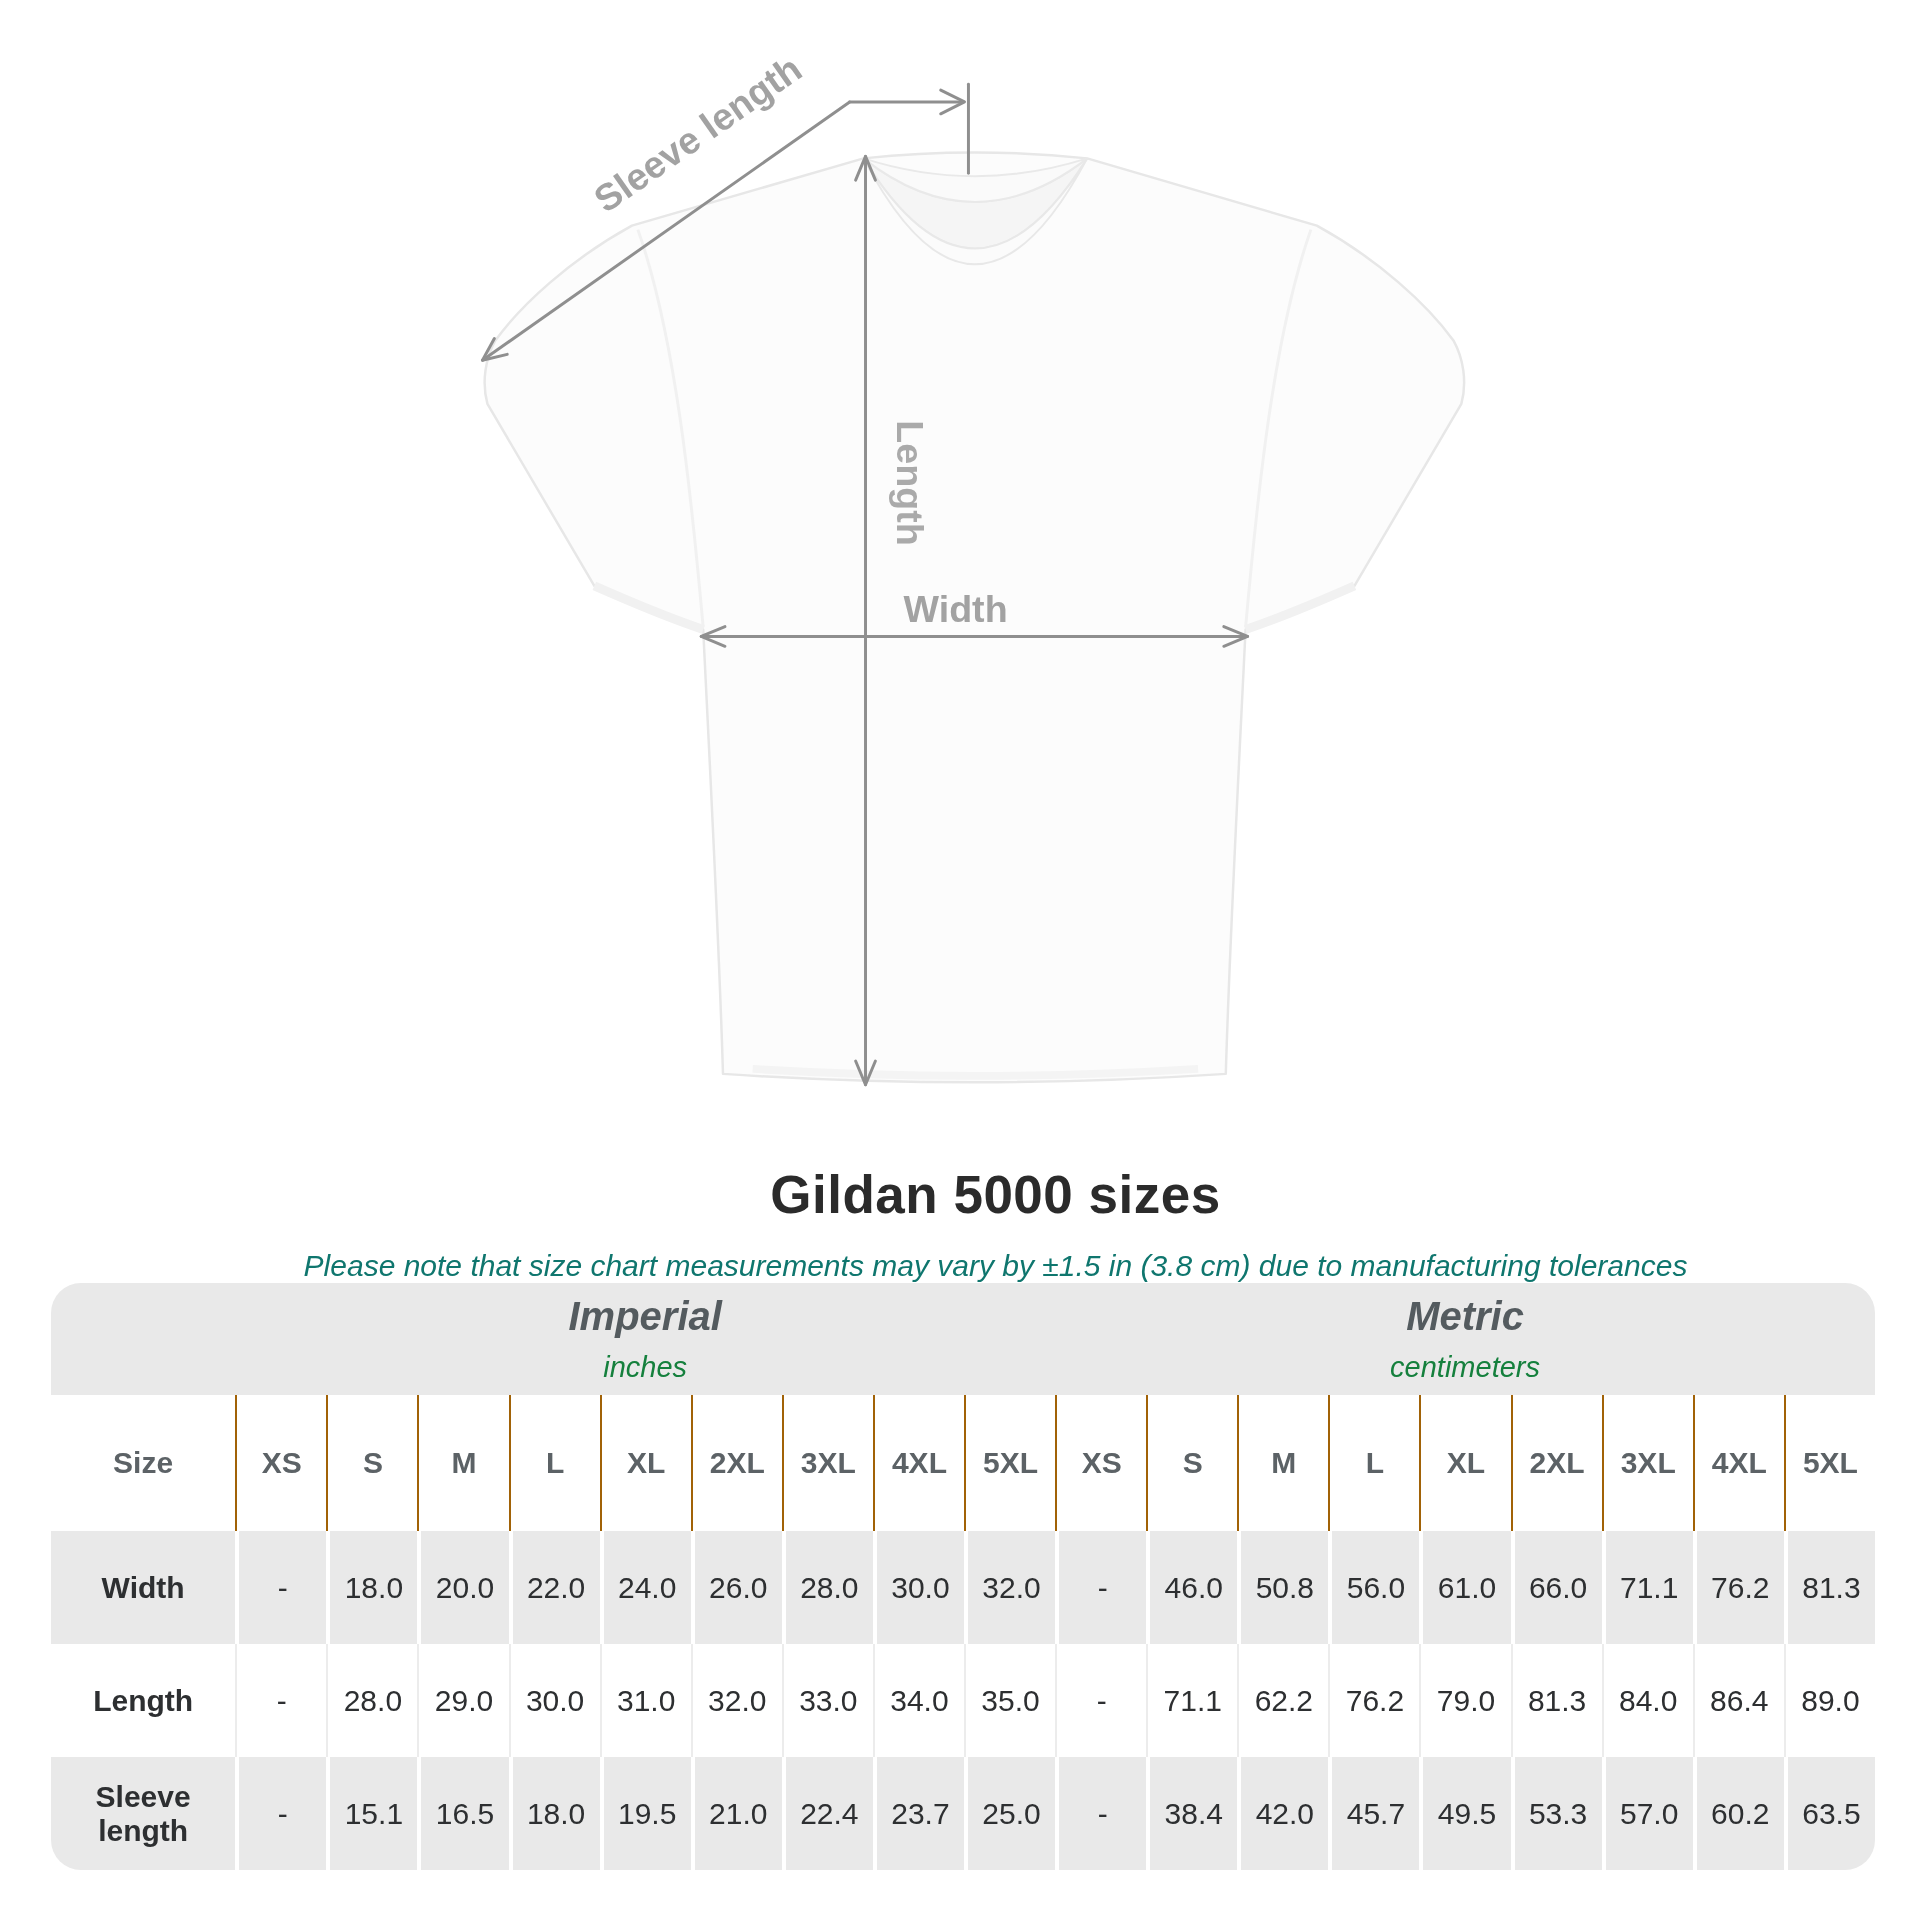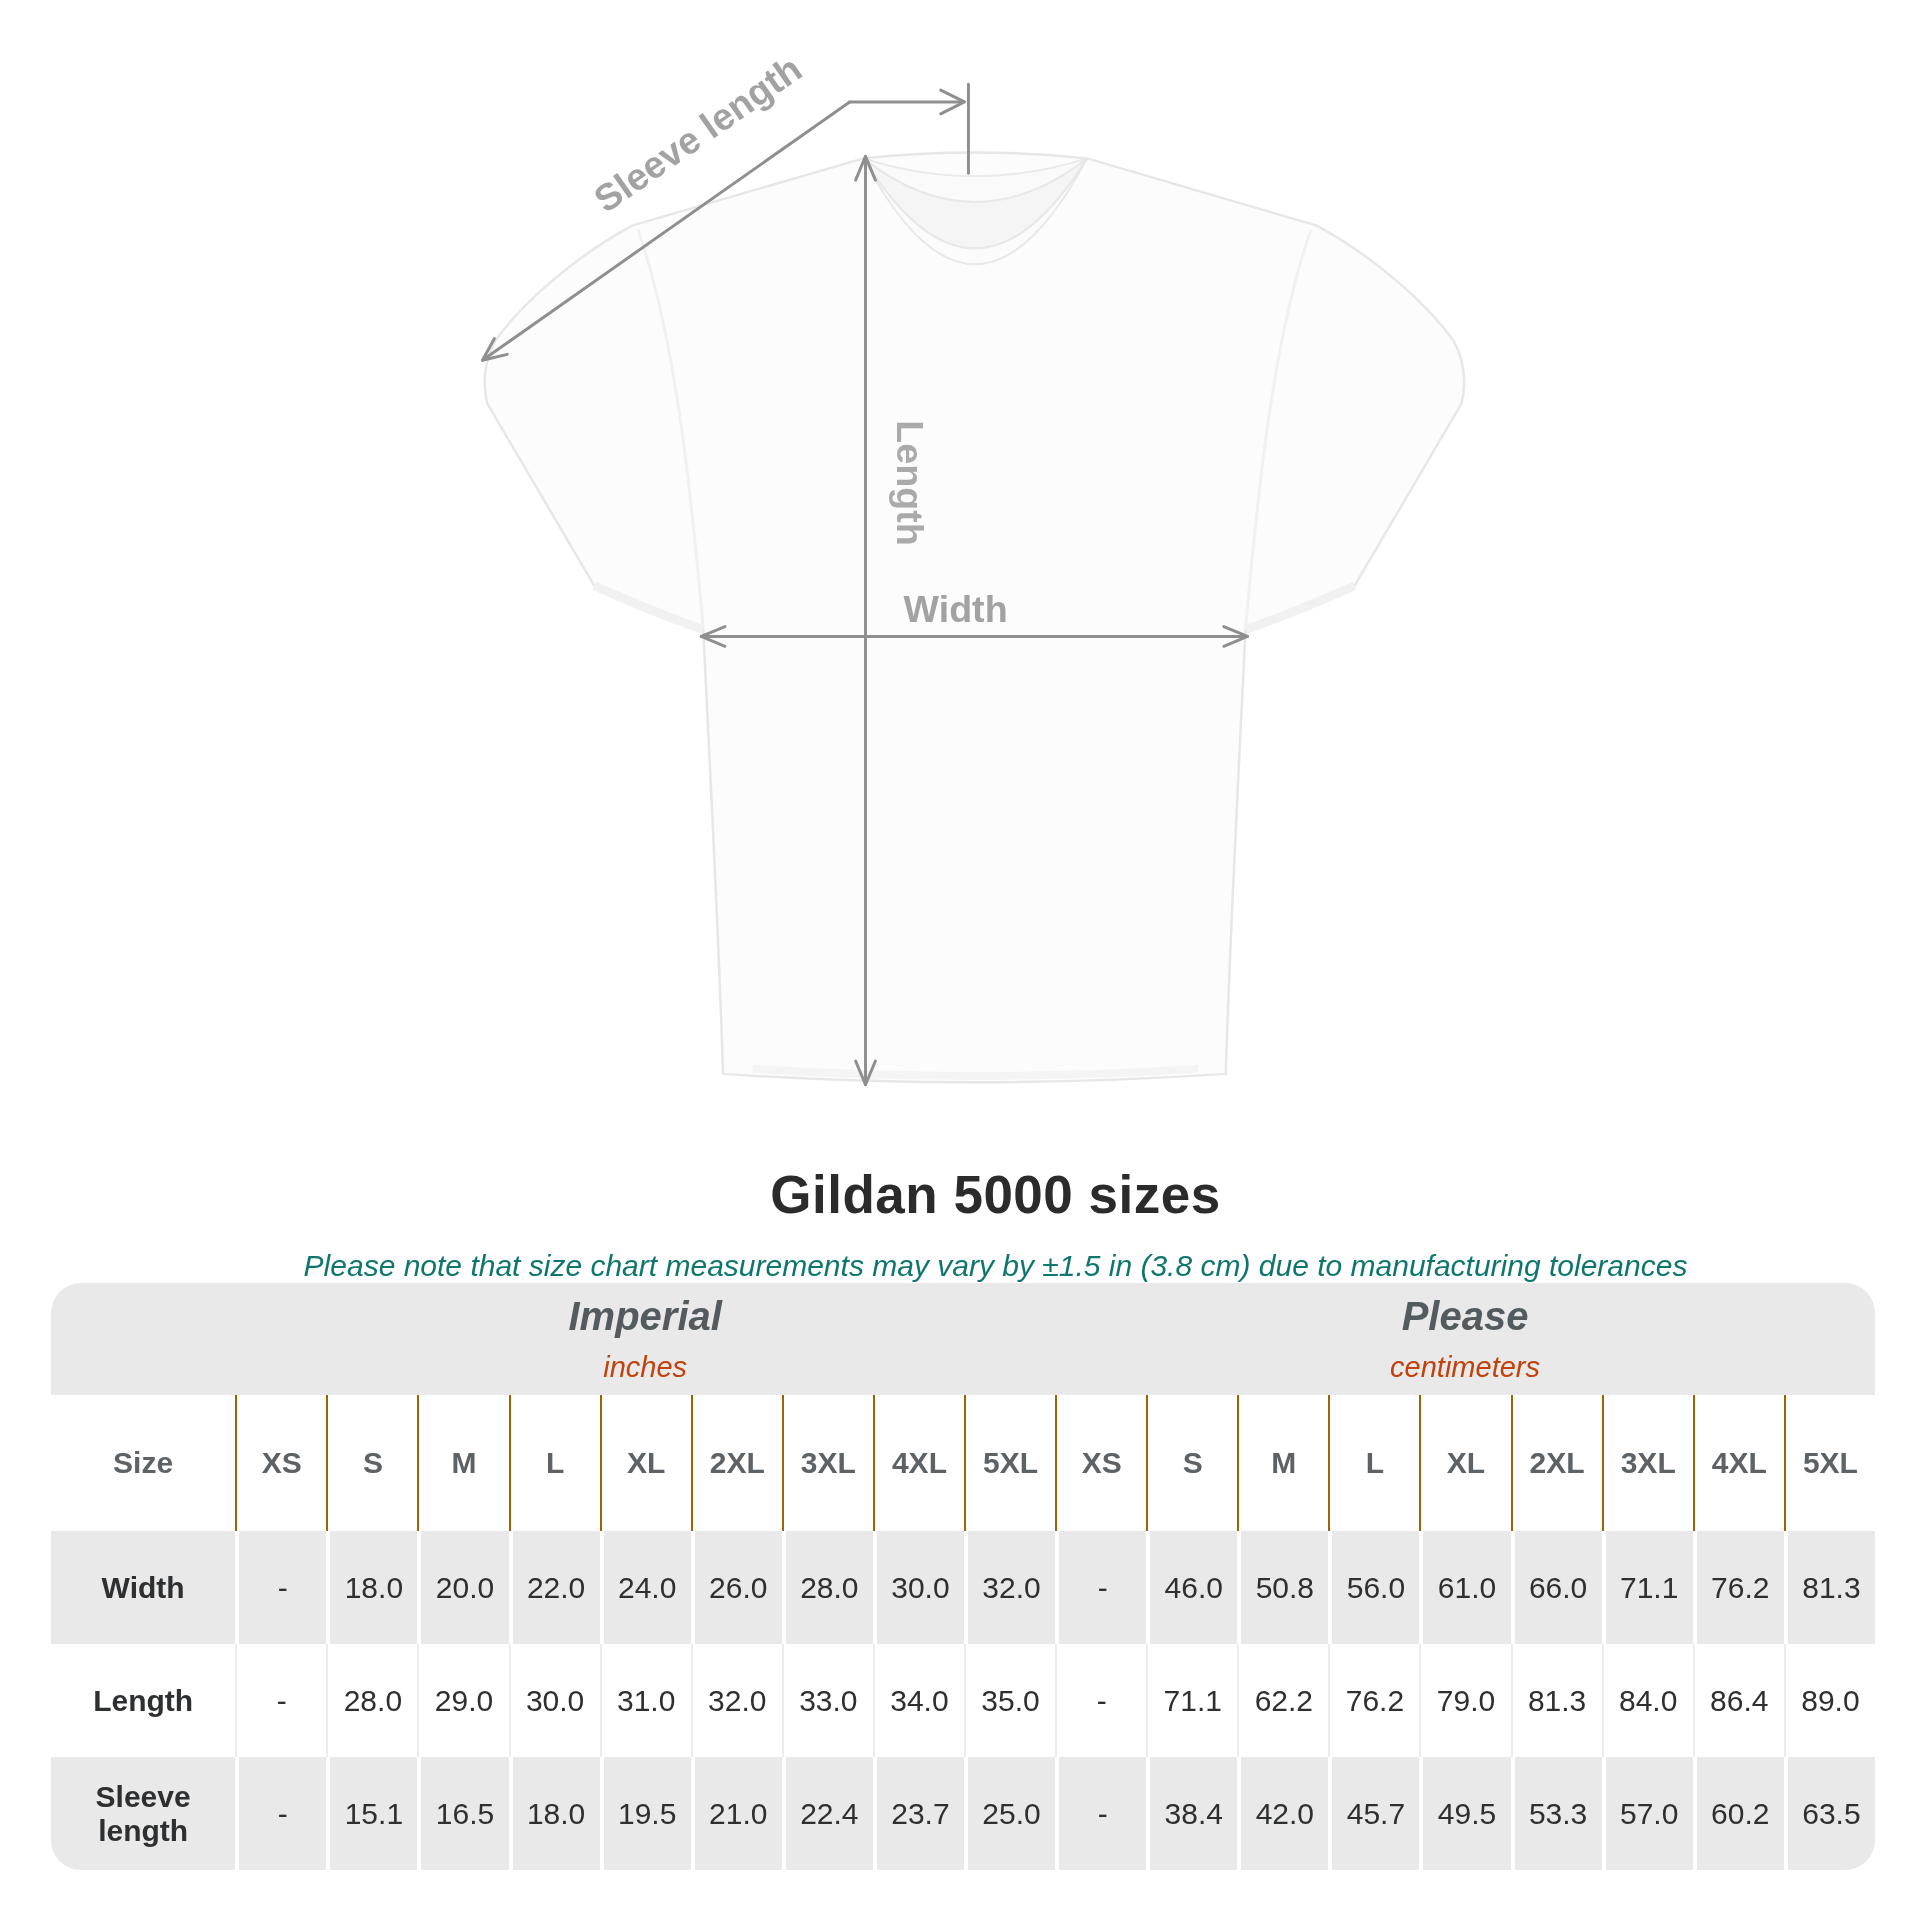--- a/index.html
+++ b/index.html
@@ -12,21 +12,21 @@
   .heading h1{margin:0;font-size:53px;font-weight:bold;color:#2b2b2b;letter-spacing:0.5px;}
   .heading .note{margin:24px 0 0;font-size:30px;font-style:italic;color:#0f766e;}
 
   table.sizes{position:absolute;top:1283px;left:51px;width:1824px;
     border-collapse:separate;border-spacing:0;table-layout:fixed;}
   table.sizes td{padding:0;text-align:center;vertical-align:middle;
     font-size:30px;color:#2d2f31;height:113px;box-sizing:border-box;}
 
   tr.band-row td{height:112px;background:#e9e9e9;border:none;}
   .unit-title{font-size:40px;font-weight:bold;font-style:italic;color:#545b5f;}
-  .unit-sub{margin-top:12px;font-size:29px;font-style:italic;color:#c2410c;}
+  .unit-sub{margin-top:12px;font-size:29px;font-style:italic;color:#15803d;}
 
   tr.size-row td{height:136px;background:#ffffff;font-weight:bold;color:#5c6266;}
   tr.size-row td:not(:first-child){border-left:2px solid #a16207;}
 
   tr.row-white td{background:#ffffff;}
   tr.row-white td:not(:first-child){border-left:2px solid #ececec;}
 
   tr.row-gray td{background:#e9e9e9;}
   tr.row-gray td:not(:first-child){border-left:4px solid #ffffff;}
 
@@ -126,21 +126,21 @@
         <col style="width: 4.994%;">
       </colgroup>
     <tbody id="tbody">
         <tr class="band-row">
           <td class="corner-tl" colspan="1"></td>
           <td colspan="9">
             <div class="unit-title">Imperial</div>
             <div class="unit-sub">inches</div>
           </td>
           <td class="corner-tr" colspan="9">
-            <div class="unit-title">Please</div>
+            <div class="unit-title">Metric</div>
             <div class="unit-sub">centimeters</div>
           </td>
         </tr>
         <tr class="size-row">
           <td>Size</td>
           <td>XS</td>
           <td>S</td>
           <td>M</td>
           <td>L</td>
           <td>XL</td>

